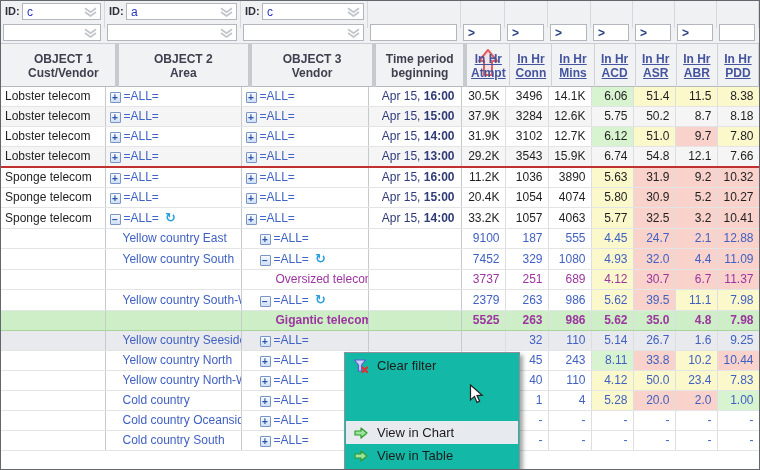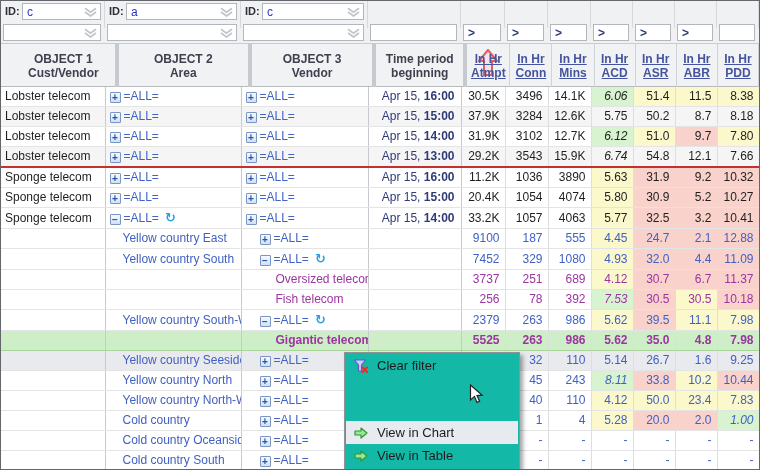--- a/index.html
+++ b/index.html
@@ -32,21 +32,21 @@
      overflow:hidden;white-space:nowrap;font-size:12px;color:var(--text-dark);}
   td.bline{border-right:1px solid #c6c9cd;}
   td.num{text-align:right;padding-right:5px;}
   td.time-cell{text-align:right;padding-right:6px;color:var(--time-navy);}
   td.time-cell b{color:var(--time-navy);}
   tr.stripe td{background:#f5f5f6;}
   tr.hover td{background:var(--hover-gray);}
   tr.selected td{background:var(--sel-green);border-bottom-color:#a9d59b;}
   tr.selected td{font-weight:bold;}
   tr.sep td{border-bottom:2px solid var(--sep-red);}
-  td.cg{background:var(--cell-green);font-style:italic;}
+  td.cg{background:var(--cell-green);}
   td.cy{background:var(--cell-yellow);}
   td.cr{background:var(--cell-red);}
   .t-blue{color:var(--text-blue);}
   .t-purple{color:var(--text-purple);}
   .box-icon{display:inline-block;width:11px;height:11px;line-height:9px;text-align:center;font-size:10px;font-weight:bold;
             color:#2a52a8;background:linear-gradient(#f6faff,#cfe0f6);border:1px solid #7a94c4;border-radius:1px;
             margin-right:3px;vertical-align:-1px;}
   .all-label{color:var(--all-blue);}
   .refresh-icon{color:var(--refresh-blue);font-weight:bold;font-size:13px;margin-left:6px;font-family:"DejaVu Sans",sans-serif;}
   
@@ -365,33 +365,20 @@
           <td class="bline time-cell"></td>
           <td class="num t-purple ">3737</td>
           <td class="num t-purple ">251</td>
           <td class="num t-purple ">689</td>
           <td class="num t-purple cy">4.12</td>
           <td class="num t-purple cr">30.7</td>
           <td class="num t-purple cr">6.7</td>
           <td class="num t-purple cr">11.37</td>
         </tr>
         <tr class="">
-          <td class="bline t-purple"></td>
-          <td class="bline t-purple"></td>
-          <td class="bline t-purple"><span style="padding-left:30px;">Fish telecom</span></td>
-          <td class="bline time-cell"></td>
-          <td class="num t-purple ">256</td>
-          <td class="num t-purple ">78</td>
-          <td class="num t-purple ">392</td>
-          <td class="num t-purple cg">7.53</td>
-          <td class="num t-purple cr">30.5</td>
-          <td class="num t-purple cy">30.5</td>
-          <td class="num t-purple cr">10.18</td>
-        </tr>
-        <tr class="">
           <td class="bline t-blue"></td>
           <td class="bline t-blue"><span style="padding-left:13px;">Yellow country South-W</span></td>
           <td class="bline t-blue"><span style="padding-left:14px"><span class="box-icon">−</span><span class="all-label">=ALL=</span><span class="refresh-icon">↻</span></span></td>
           <td class="bline time-cell"></td>
           <td class="num t-blue ">2379</td>
           <td class="num t-blue ">263</td>
           <td class="num t-blue ">986</td>
           <td class="num t-blue cy">5.62</td>
           <td class="num t-blue cr">39.5</td>
           <td class="num t-blue cy">11.1</td>

